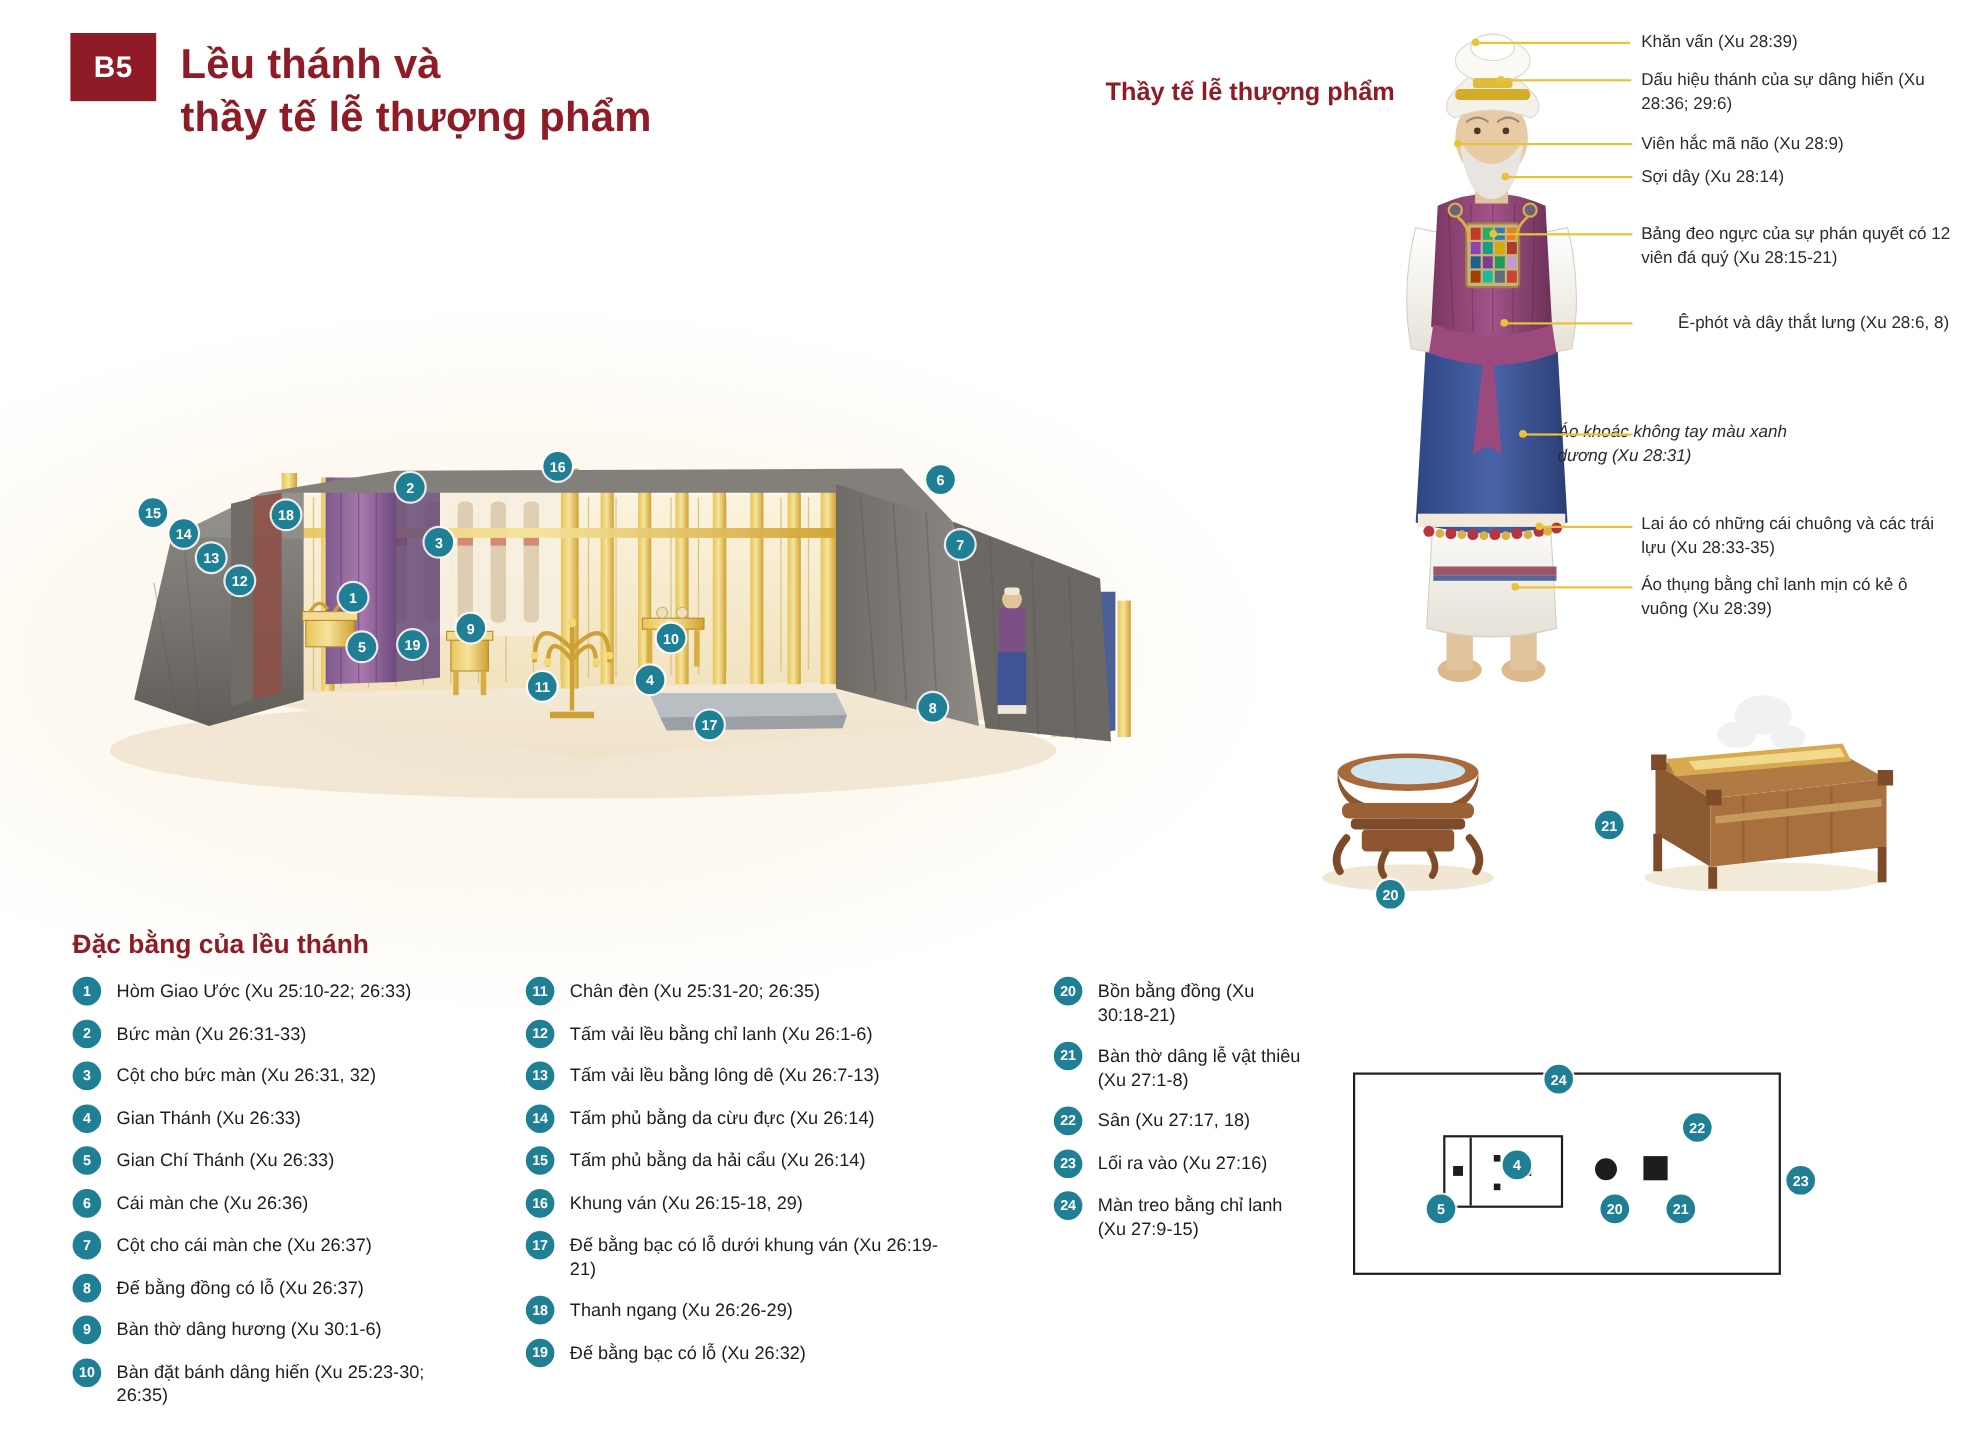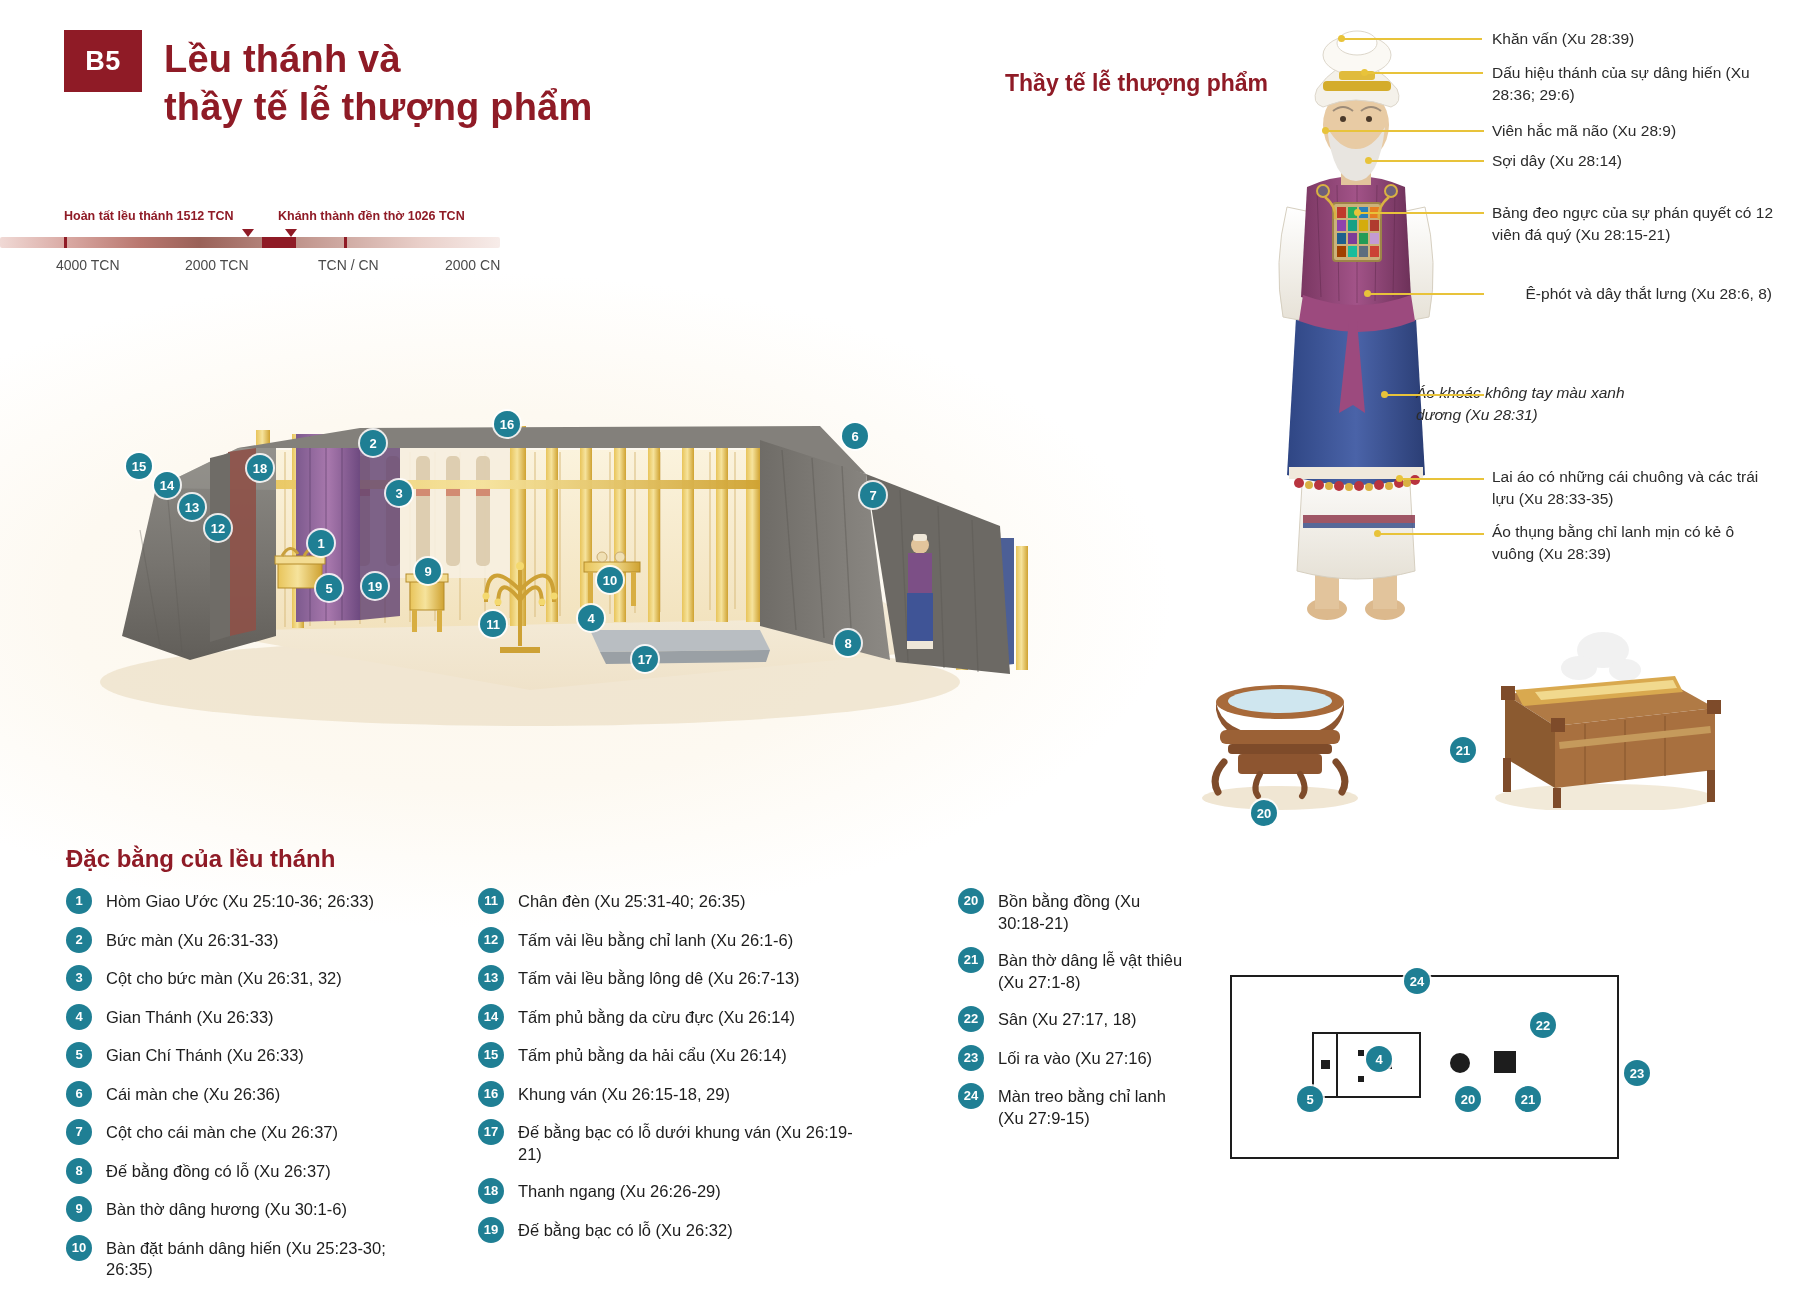--- a/index.html
+++ b/index.html
@@ -239,34 +239,20 @@
 <body>
 
 <div class="page">
 
   <div class="badge">B5</div>
   <div class="title">
     <div>Lều thánh và</div>
     <div>thầy tế lễ thượng phẩm</div>
   </div>
 
-  <div class="timeline">
-    <div class="tl-bar"></div>
-    <div class="tl-block" style="left:262px; width:34px;"></div>
-    <div class="tl-tick" style="left:64px;"></div>
-    <div class="tl-tick" style="left:344px;"></div>
-    <div class="tl-arrow" style="left:242px;"></div>
-    <div class="tl-arrow" style="left:285px;"></div>
-    <div class="tl-evt" style="left:64px;">Hoàn tất lều thánh 1512 TCN</div>
-    <div class="tl-evt" style="left:278px;">Khánh thành đền thờ 1026 TCN</div>
-    <div class="tl-lbl" style="left:56px;">4000 TCN</div>
-    <div class="tl-lbl" style="left:185px;">2000 TCN</div>
-    <div class="tl-lbl" style="left:318px;">TCN / CN</div>
-    <div class="tl-lbl" style="left:445px;">2000 CN</div>
-  </div>
 
   <div class="illus tabernacle">
     <svg width="1000" height="400" viewBox="0 0 1000 400">
       <defs>
         <linearGradient id="gCover" x1="0" y1="0" x2="0" y2="1">
           <stop offset="0%" stop-color="#8d8b86"></stop>
           <stop offset="55%" stop-color="#77746f"></stop>
           <stop offset="100%" stop-color="#615e59"></stop>
         </linearGradient>
         <linearGradient id="gCover2" x1="0" y1="0" x2="1" y2="0">
@@ -658,21 +644,21 @@
   <div class="callout" style="left:1492px; top:283px; width:280px;text-align:right;">Ê-phót và dây thắt lưng (Xu 28:6, 8)</div>
   <div class="callout" style="left:1416px; top:382px; width:250px;font-style:italic;">Áo khoác không tay màu xanh dương (Xu 28:31)</div>
   <div class="callout" style="left:1492px; top:466px; width:290px;">Lai áo có những cái chuông và các trái lựu (Xu 28:33-35)</div>
   <div class="callout" style="left:1492px; top:521px; width:285px;">Áo thụng bằng chỉ lanh mịn có kẻ ô vuông (Xu 28:39)</div>
 
   <div class="legend-title">Đặc bằng của lều thánh</div>
 
   <div class="legend-col" style="left:66px; top:888px; width:350px;">
     <div class="legend-item">
         <span class="num">1</span>
-        <span class="txt">Hòm Giao Ước (Xu 25:10-36; 26:33)</span>
+        <span class="txt">Hòm Giao Ước (Xu 25:10-22; 26:33)</span>
       </div>
     <div class="legend-item">
         <span class="num">2</span>
         <span class="txt">Bức màn (Xu 26:31-33)</span>
       </div>
     <div class="legend-item">
         <span class="num">3</span>
         <span class="txt">Cột cho bức màn (Xu 26:31, 32)</span>
       </div>
     <div class="legend-item">
@@ -701,21 +687,21 @@
       </div>
     <div class="legend-item">
         <span class="num">10</span>
         <span class="txt">Bàn đặt bánh dâng hiến (Xu 25:23-30; 26:35)</span>
       </div>
   </div>
 
   <div class="legend-col" style="left:478px; top:888px; width:390px;">
     <div class="legend-item">
         <span class="num">11</span>
-        <span class="txt">Chân đèn (Xu 25:31-40; 26:35)</span>
+        <span class="txt">Chân đèn (Xu 25:31-20; 26:35)</span>
       </div>
     <div class="legend-item">
         <span class="num">12</span>
         <span class="txt">Tấm vải lều bằng chỉ lanh (Xu 26:1-6)</span>
       </div>
     <div class="legend-item">
         <span class="num">13</span>
         <span class="txt">Tấm vải lều bằng lông dê (Xu 26:7-13)</span>
       </div>
     <div class="legend-item">

